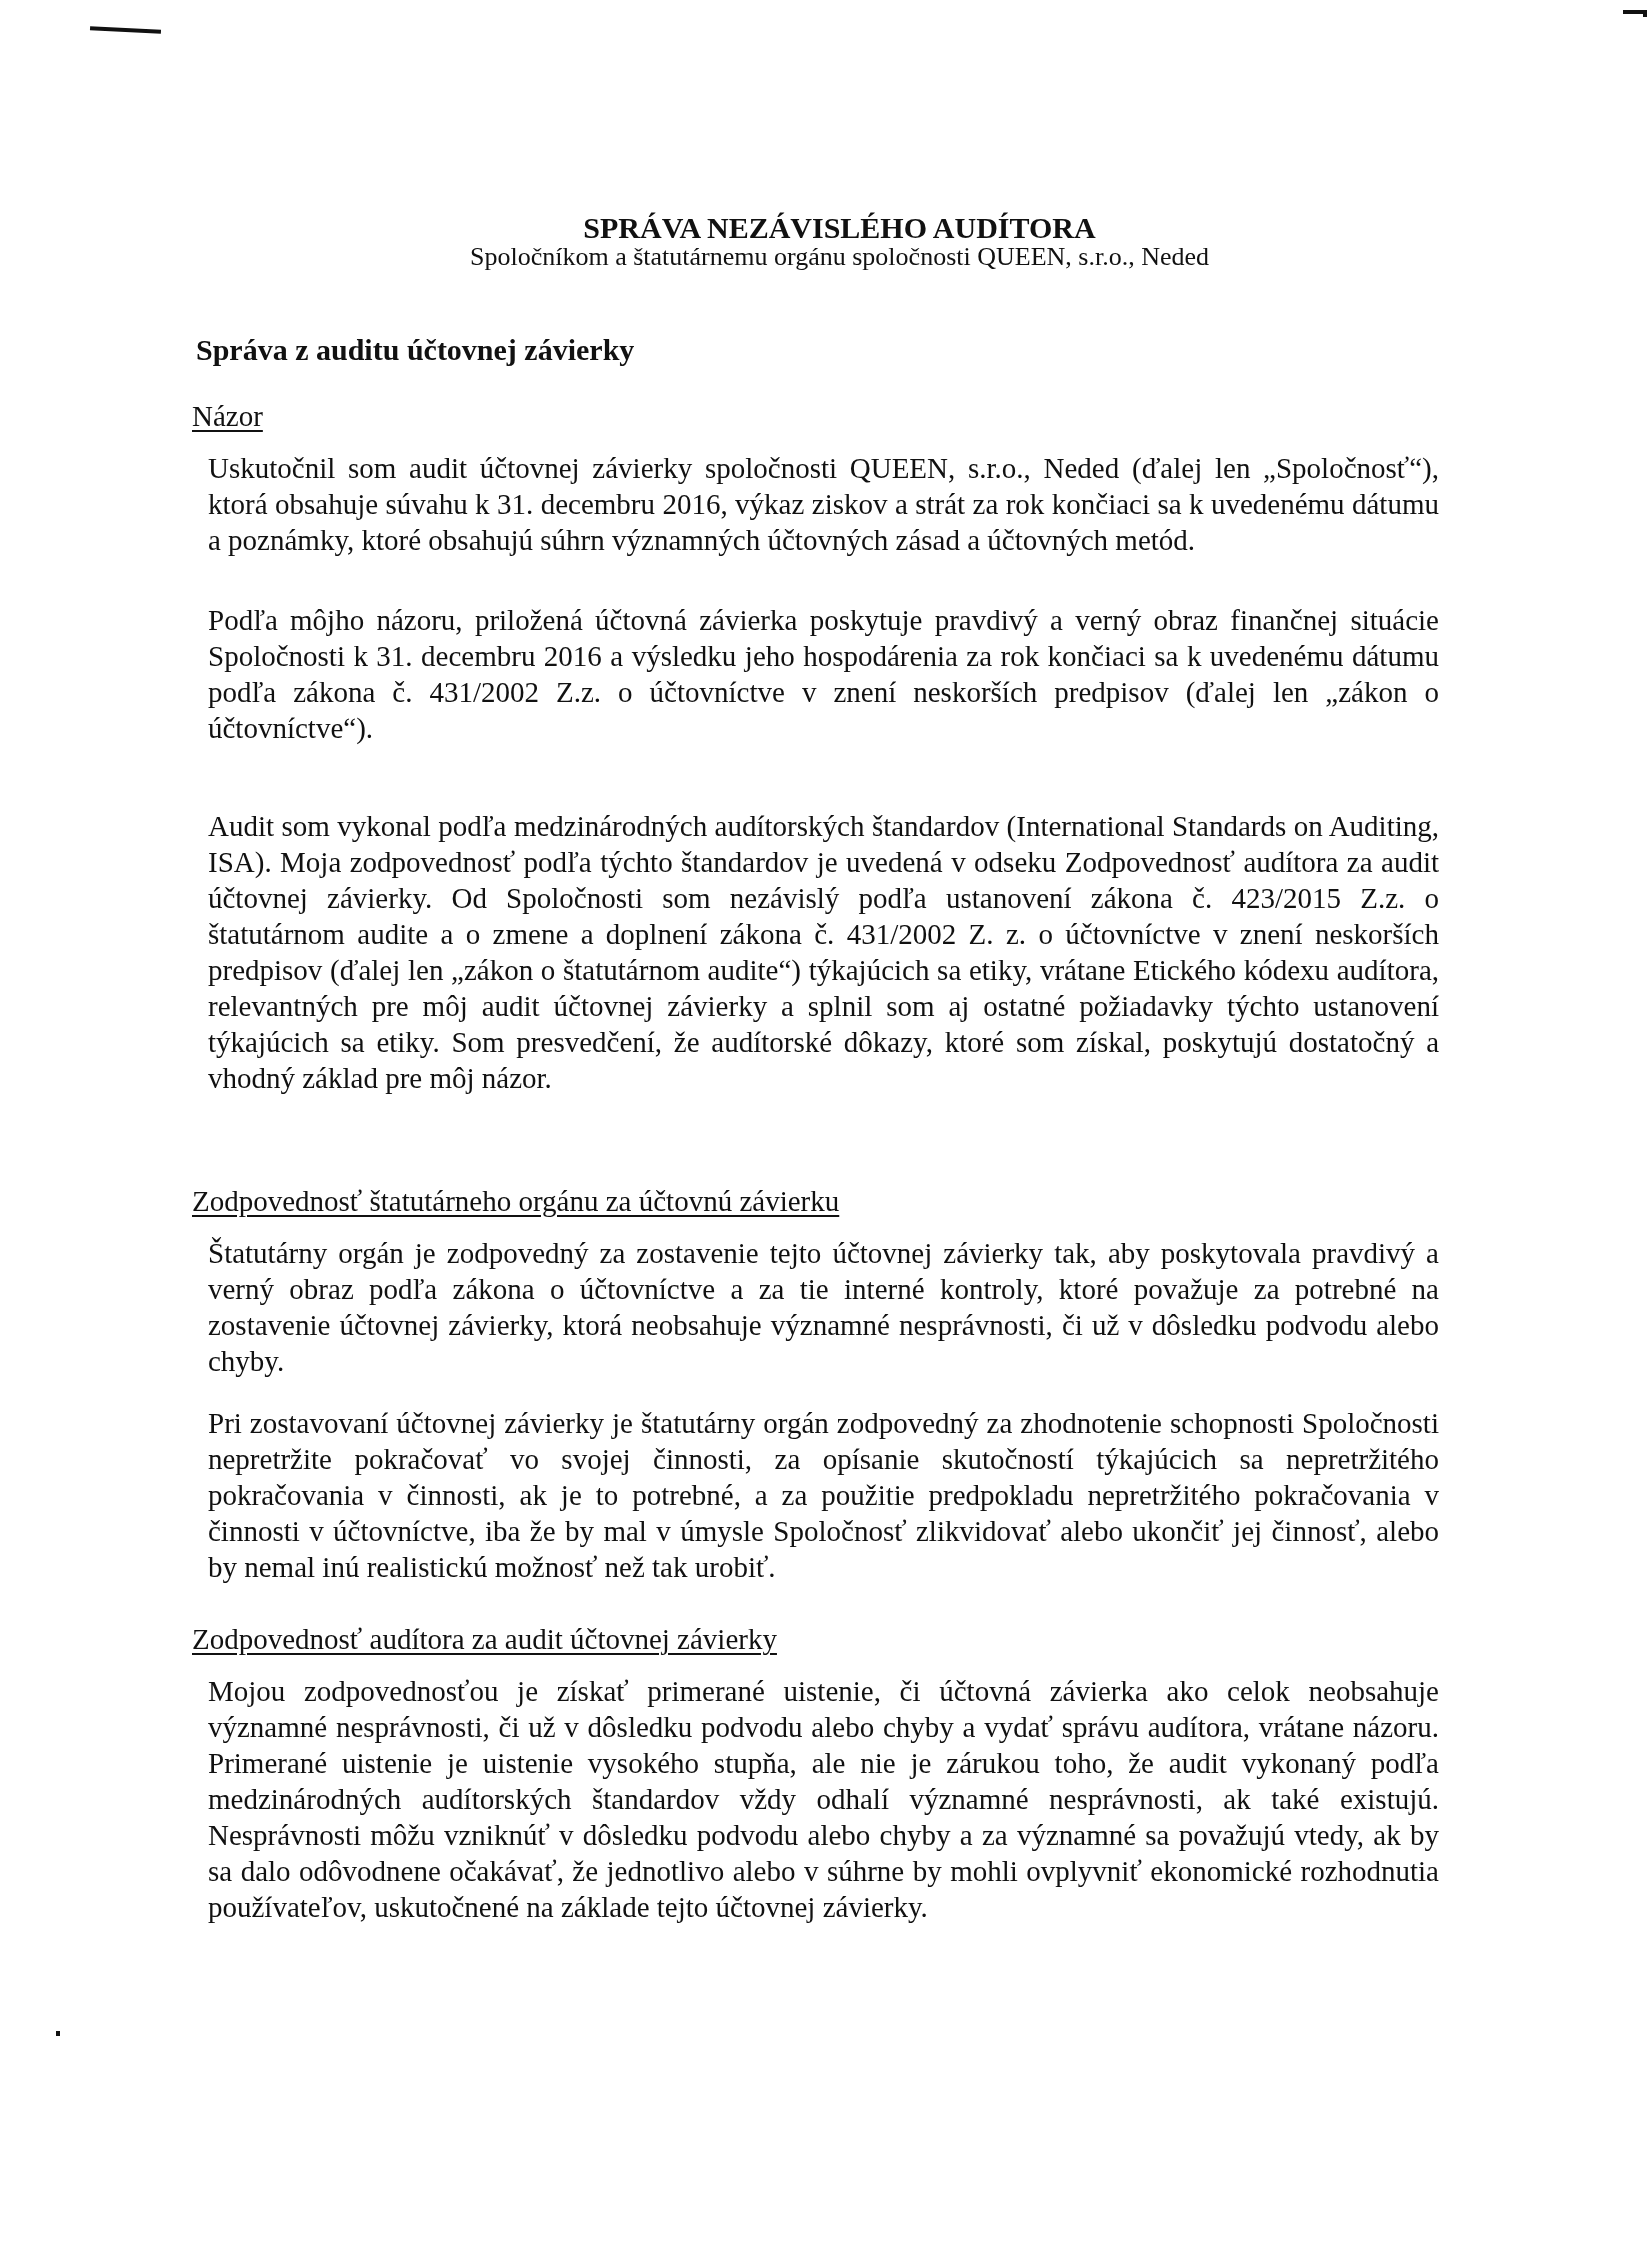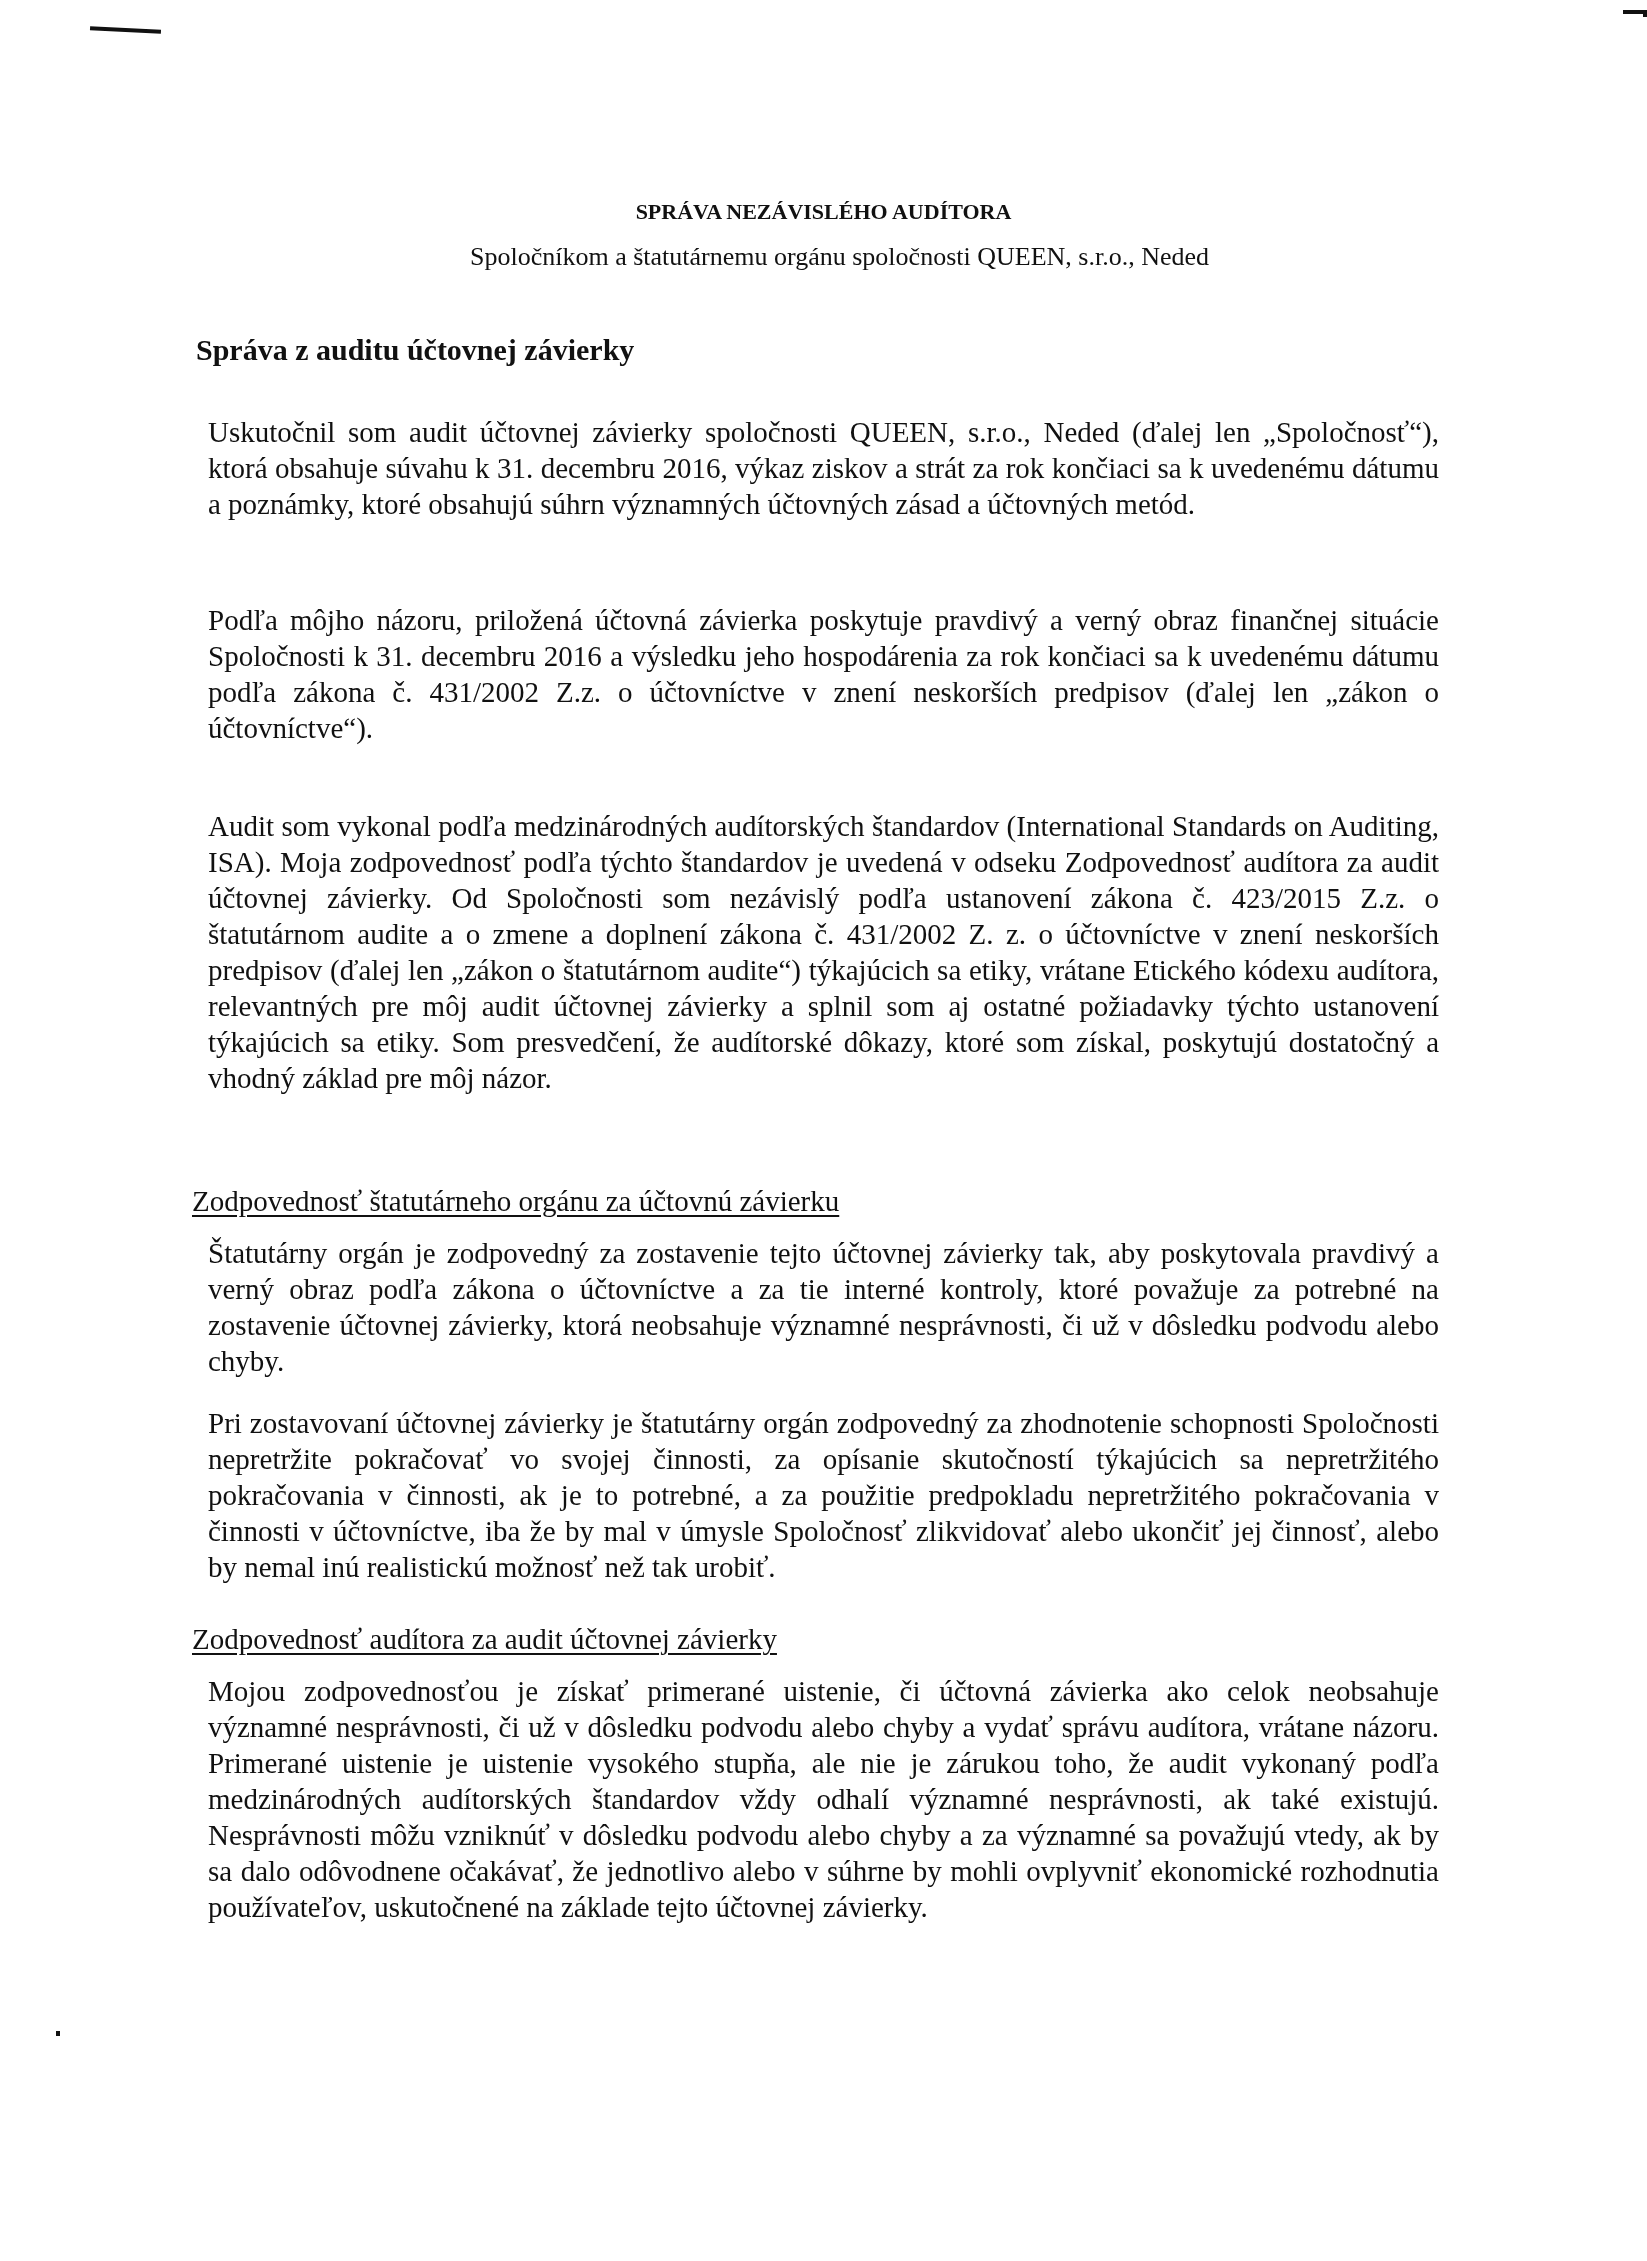--- a/index.html
+++ b/index.html
@@ -30,23 +30,23 @@
       top: 0;
       width: 1263px;
     }
     .title {
       position: absolute;
       top: 194px;
       left: 0;
       width: 1263px;
       text-align: center;
       font-weight: bold;
-      font-size: 22px;
+      font-size: 30px;
       line-height: 36px;
-      margin: 0;
+      margin: 16px;
     }
     .subtitle {
       position: absolute;
       top: 230px;
       left: 7px;
       width: 1263px;
       text-align: center;
       font-size: 26px;
       line-height: 36px;
       margin: 9px;
@@ -91,20 +91,21 @@
 <div class="scan-mark mark-top-right"></div>
 <div class="scan-mark mark-top-right-corner"></div>
 <div class="scan-mark mark-bottom-left"></div>
 
 <div class="page">
   <h1 class="title">SPRÁVA NEZÁVISLÉHO AUDÍTORA</h1>
   <div class="subtitle">Spoločníkom a štatutárnemu orgánu spoločnosti QUEEN, s.r.o., Neded</div>
   <h2 class="section-title">Správa z auditu účtovnej závierky</h2>
 
   <div class="block" id="b-nazor">
+    <span class="heading">Názor</span>
     <p>Uskutočnil som audit účtovnej závierky spoločnosti QUEEN, s.r.o., Neded (ďalej len „Spoločnosť“), ktorá obsahuje súvahu k 31. decembru 2016, výkaz ziskov a strát za rok končiaci sa k uvedenému dátumu a poznámky, ktoré obsahujú súhrn významných účtovných zásad a účtovných metód.</p>
   </div>
   <div class="block" id="b-nazor-p2">
     <p>Podľa môjho názoru, priložená účtovná závierka poskytuje pravdivý a verný obraz finančnej situácie Spoločnosti k 31. decembru 2016 a výsledku jeho hospodárenia za rok končiaci sa k uvedenému dátumu podľa zákona č. 431/2002 Z.z. o účtovníctve v znení neskorších predpisov (ďalej len „zákon o účtovníctve“).</p>
   </div>
 
   <div class="block" id="b-zaklad">
     <p>Audit som vykonal podľa medzinárodných audítorských štandardov (International Standards on Auditing, ISA). Moja zodpovednosť podľa týchto štandardov je uvedená v odseku Zodpovednosť audítora za audit účtovnej závierky. Od Spoločnosti som nezávislý podľa ustanovení zákona č. 423/2015 Z.z. o štatutárnom audite a o zmene a doplnení zákona č. 431/2002 Z. z. o účtovníctve v znení neskorších predpisov (ďalej len „zákon o štatutárnom audite“) týkajúcich sa etiky, vrátane Etického kódexu audítora, relevantných pre môj audit účtovnej závierky a splnil som aj ostatné požiadavky týchto ustanovení týkajúcich sa etiky. Som presvedčení, že audítorské dôkazy, ktoré som získal, poskytujú dostatočný a vhodný základ pre môj názor.</p>
   </div>
 

